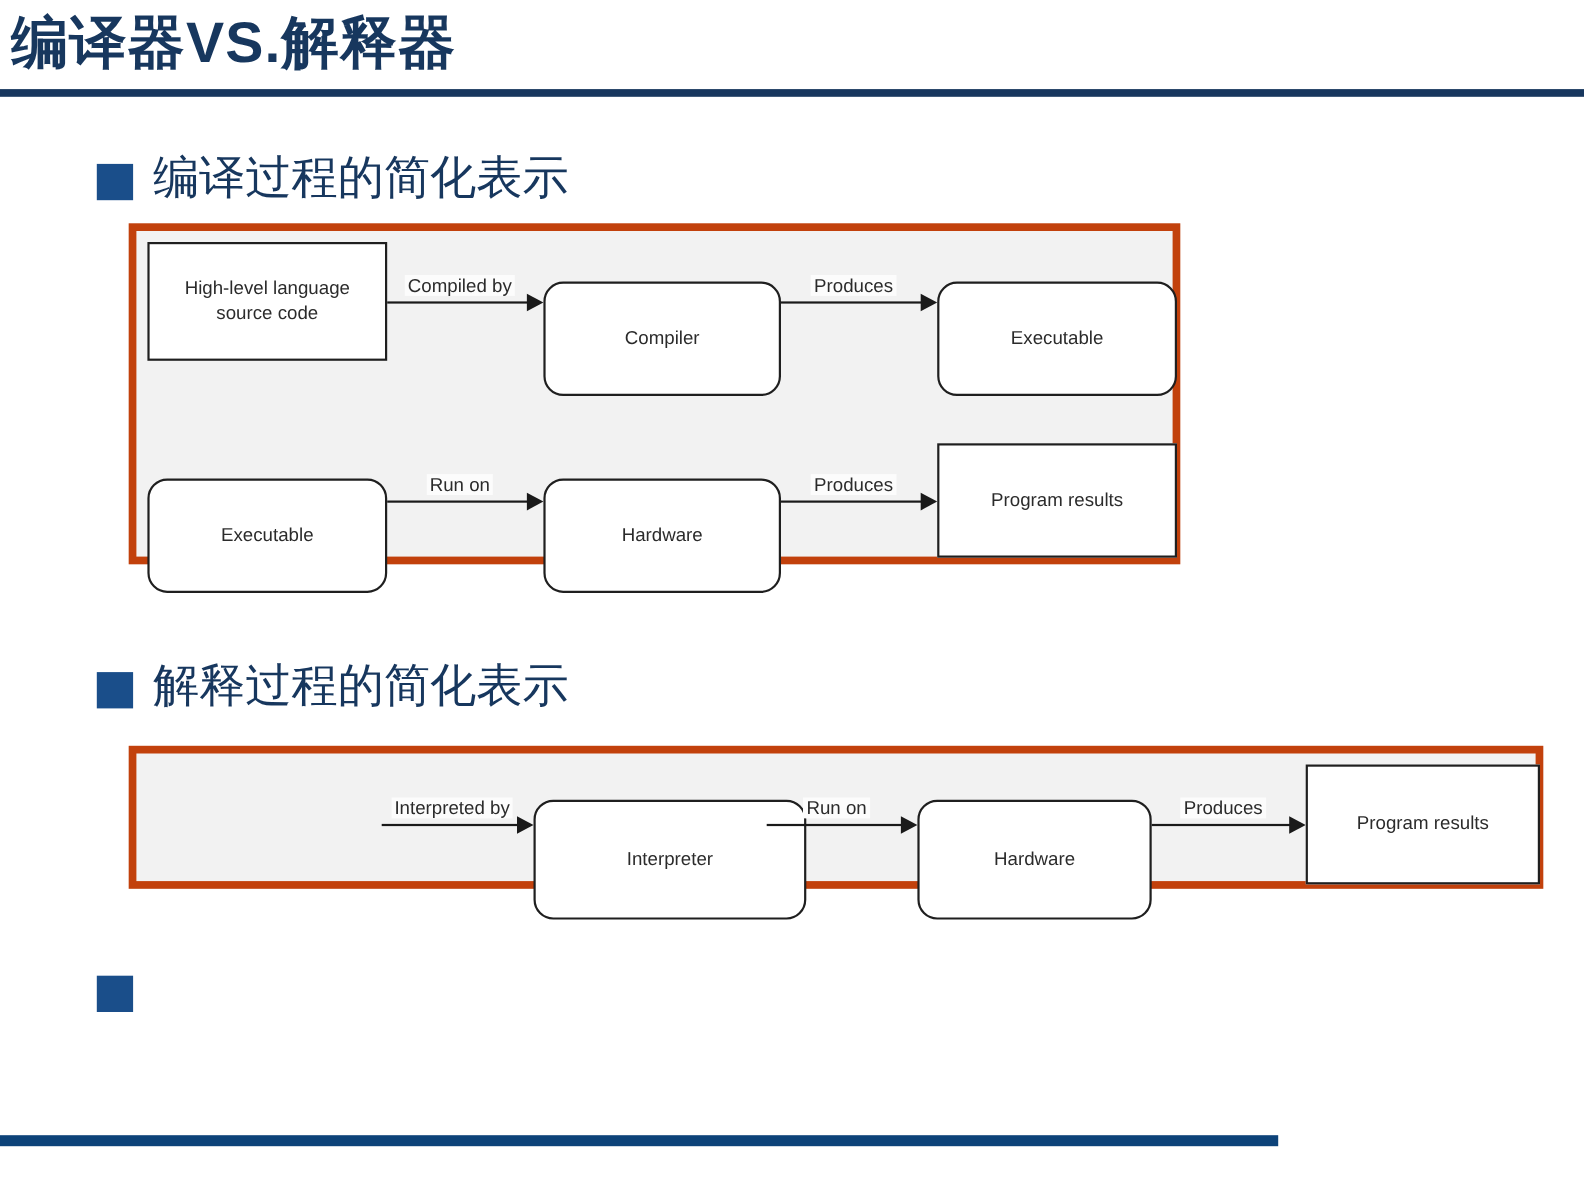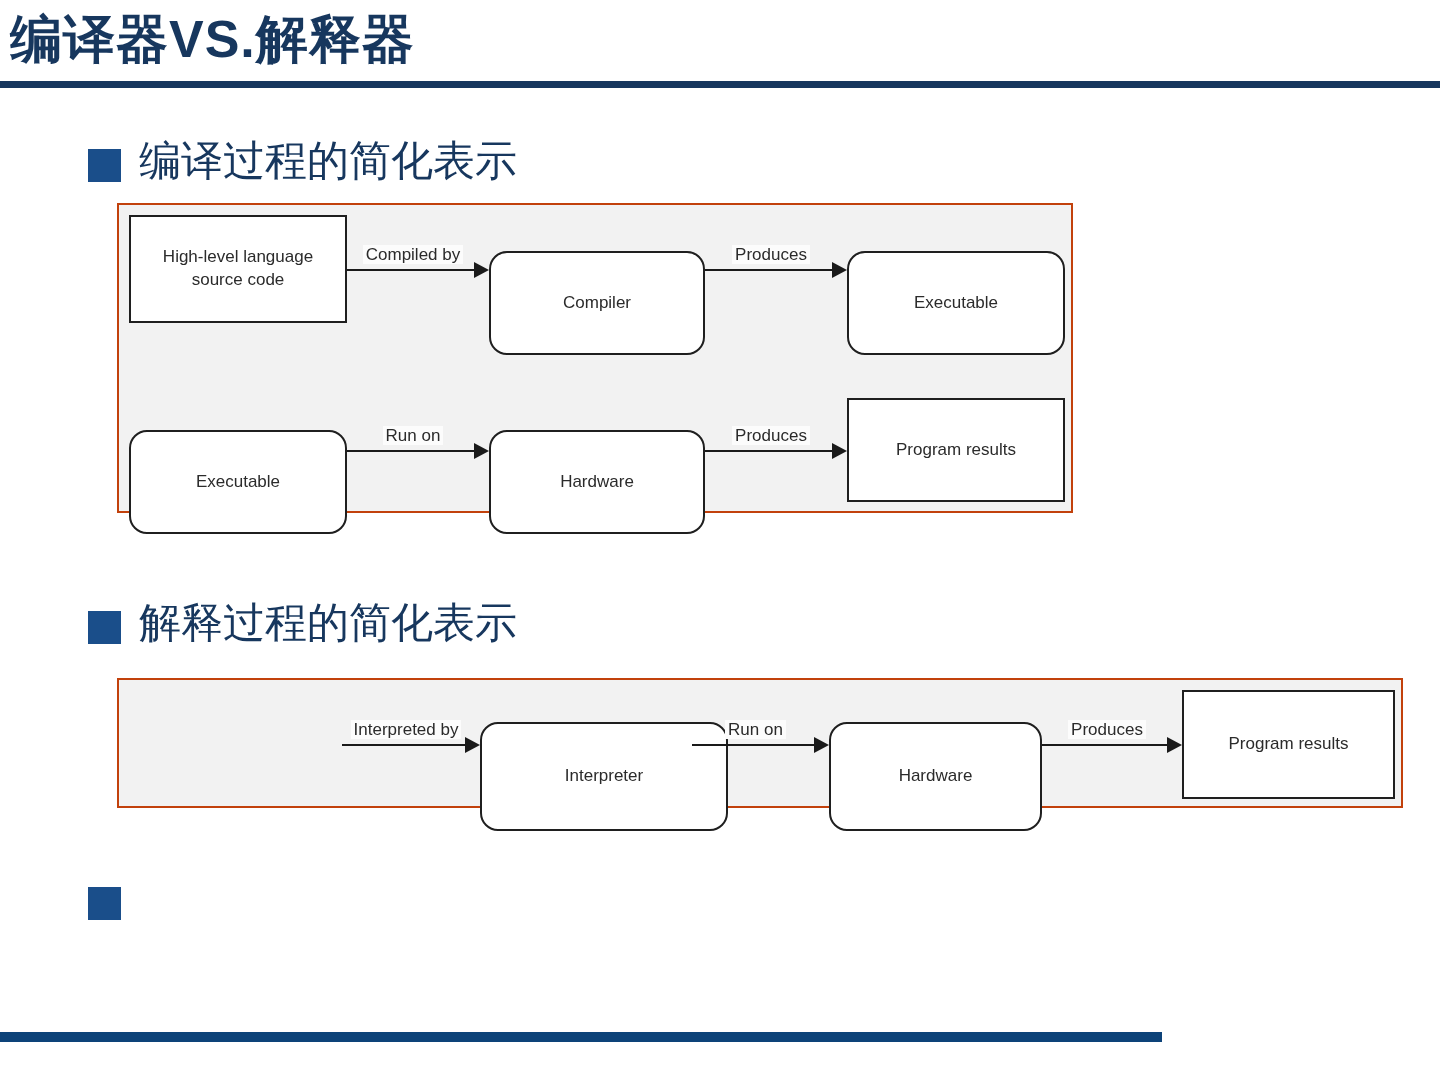--- a/index.html
+++ b/index.html
@@ -26,21 +26,21 @@
   #bullet-2 { top:598px; }
   #bullet-3 { top:874px; }
   .link-text {
     font-size:42px; color:#C4009B; white-space:nowrap; line-height:1;
     text-decoration:underline; text-decoration-thickness:3px; text-underline-offset:8px;
     text-decoration-color:#C4009B; cursor:pointer;
   }
 
   
   .diagram {
-    position:absolute; background:#F2F2F2; border:2px solid #c2410c;
+    position:absolute; background:#F2F2F2; border:7px solid #c2410c;
   }
   #diagram-compile { left:117px; top:203px; width:956px; height:310px; }
   #diagram-interpret { left:117px; top:678px; width:1286px; height:130px; }
 
   .node {
     position:absolute; background:#ffffff; border:2px solid #1F1F1F;
     display:flex; align-items:center; justify-content:center; text-align:center;
     font-size:17px; color:#2B2B2B; line-height:1.35; padding:4px 10px;
   }
   .node.rounded { border-radius:18px;margin-top:32px; }

